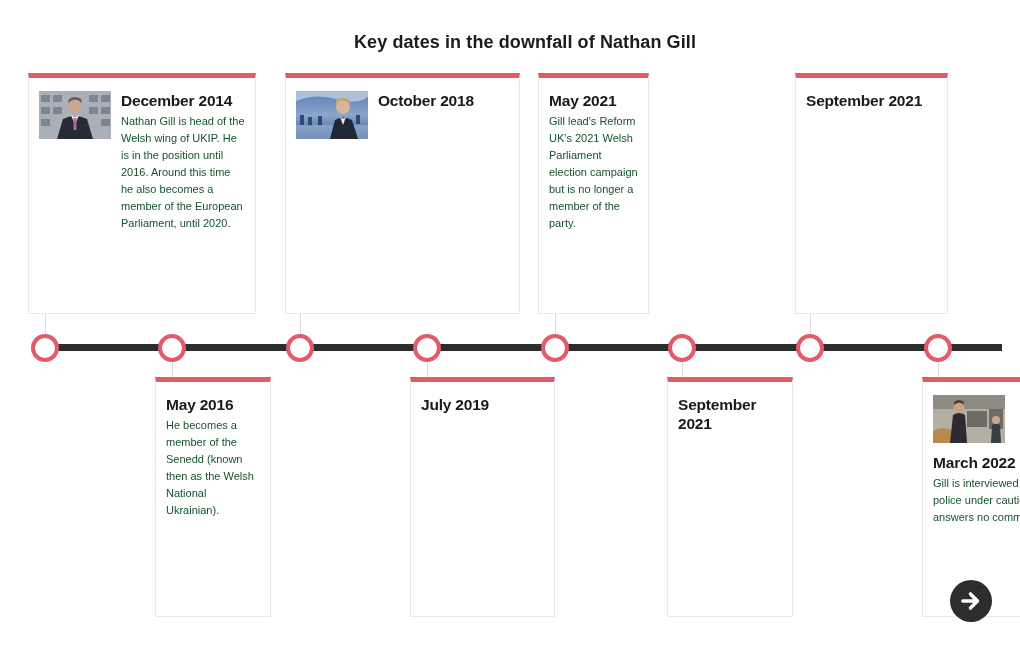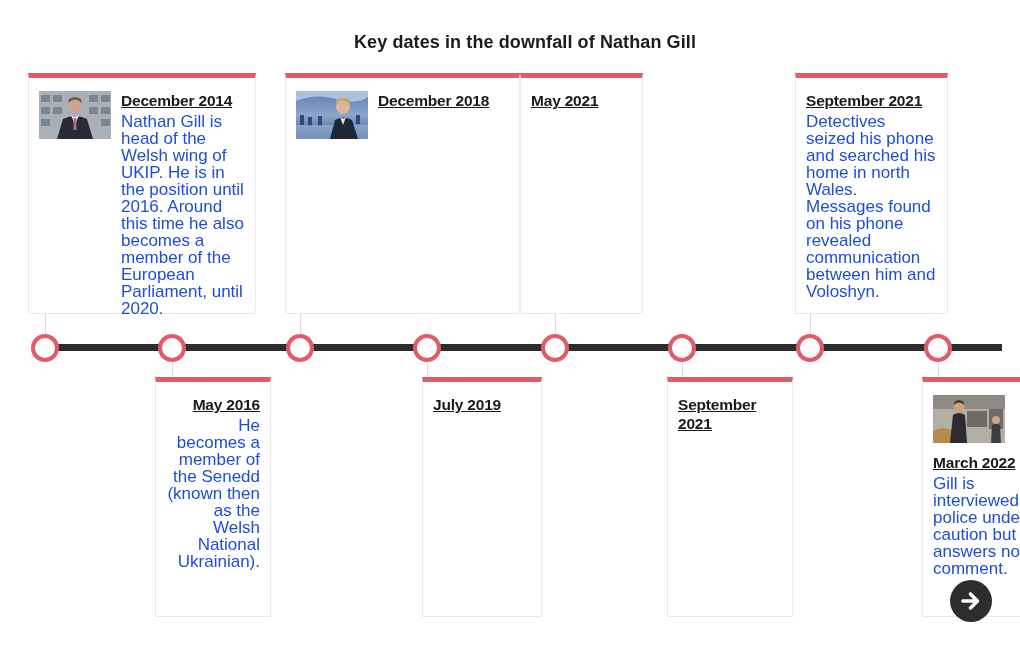--- a/index.html
+++ b/index.html
@@ -54,27 +54,26 @@
   .card.bottom-row{ top: 377px; height: 240px; }
   .card .row { display: flex; gap: 10px; align-items: flex-start; }
   .thumb { flex: 0 0 72px; width: 72px; height: 48px; display: block; }
   .thumb.stacked { margin-bottom: 10px; }
   .event-date {
     margin: 0 0 3px 0;
     font-size: 15.5px; font-weight: bold;
     color: #1a1a1a;
     letter-spacing: -0.2px;
     line-height: 19px;
-    text-decoration: underline;
   }
   .event-text {
     margin: 0;
-    font-size: 17px;
+    font-size: 11px;
     line-height: 17px;
-    color: #1d4ed8;
+    color: #14532d;
   }
   .next-btn {
     position: absolute;
     left: 950px; top: 580px;
     width: 42px; height: 42px;
     border-radius: 50%;
     background: #2d2d2d;
     border: none;
     padding: 0;
     cursor: pointer;
@@ -129,21 +128,21 @@
       <path d="M32 24 L36 34 L40 24 Q36 27 32 24 Z" fill="#f0eef0"></path>
       <rect x="34.5" y="27" width="3" height="12" fill="#b06a94"></rect>
     </svg>
     <div class="txt">
       <h3 class="event-date">December 2014</h3>
       <p class="event-text">Nathan Gill is head of the Welsh wing of UKIP. He is in the position until 2016. Around this time he also becomes a member of the European Parliament, until 2020.</p>
     </div>
   </div>
 </div>
 
-<div class="card bottom-row" style="left:155px; width:116px;text-align:right;">
+<div class="card bottom-row" style="left:155px; width:116px;">
   <h3 class="event-date">May 2016</h3>
   <p class="event-text">He becomes a member of the Senedd (known then as the Welsh National Ukrainian).</p>
 </div>
 
 <div class="card top-row" style="left:285px; width:235px;">
   <div class="row">
     <svg class="thumb" viewBox="0 0 72 48">
       <defs>
         <linearGradient id="blu" x1="0" y1="0" x2="0" y2="1">
           <stop offset="0" stop-color="#5b7db0"></stop>
@@ -159,40 +158,40 @@
           <rect x="22" y="25" width="4" height="10"></rect>
           <rect x="60" y="24" width="4" height="9"></rect>
       </g>
       <rect x="0" y="34" width="72" height="14" fill="#9db4d4" opacity="0.6"></rect>
       <circle cx="47" cy="16" r="7" fill="#d8b697"></circle>
       <path d="M40 13 q7 -7 14 1 l0 -5 q-7 -5 -14 0 z" fill="#c2a878"></path>
       <path d="M34 48 L39 29 Q47 24 56 29 L62 48 Z" fill="#222736"></path>
       <path d="M44 26 L47 34 L50 26 Q47 29 44 26 Z" fill="#e8e8ee"></path>
     </svg>
     <div class="txt">
-      <h3 class="event-date">December 2018</h3>
+      <h3 class="event-date">October 2018</h3>
     </div>
   </div>
 </div>
 
-<div class="card bottom-row" style="left:422px; width:120px;">
+<div class="card bottom-row" style="left:410px; width:145px;">
   <h3 class="event-date">July 2019</h3>
 </div>
 
-<div class="card top-row" style="left:520px; width:123px;">
+<div class="card top-row" style="left:538px; width:111px;">
   <h3 class="event-date">May 2021</h3>
+  <p class="event-text">Gill lead's Reform UK's 2021 Welsh Parliament election campaign but is no longer a member of the party.</p>
 </div>
 
 <div class="card bottom-row" style="left:667px; width:126px;">
   <h3 class="event-date">September 2021</h3>
 </div>
 
 <div class="card top-row" style="left:795px; width:153px;">
   <h3 class="event-date">September 2021</h3>
-  <p class="event-text">Detectives seized his phone and searched his home in north Wales. Messages found on his phone revealed communication between him and Voloshyn.</p>
 </div>
 
 <div class="card bottom-row" style="left:922px; width:140px;">
   <svg class="thumb stacked" viewBox="0 0 72 48">
     <rect width="72" height="48" fill="#b3afa5"></rect>
     <rect x="0" y="0" width="72" height="14" fill="#8e8b84"></rect>
     <g fill="#6e6b63">
       <rect x="34" y="16" width="20" height="16"></rect>
         <rect x="56" y="14" width="14" height="20"></rect>
     </g>

